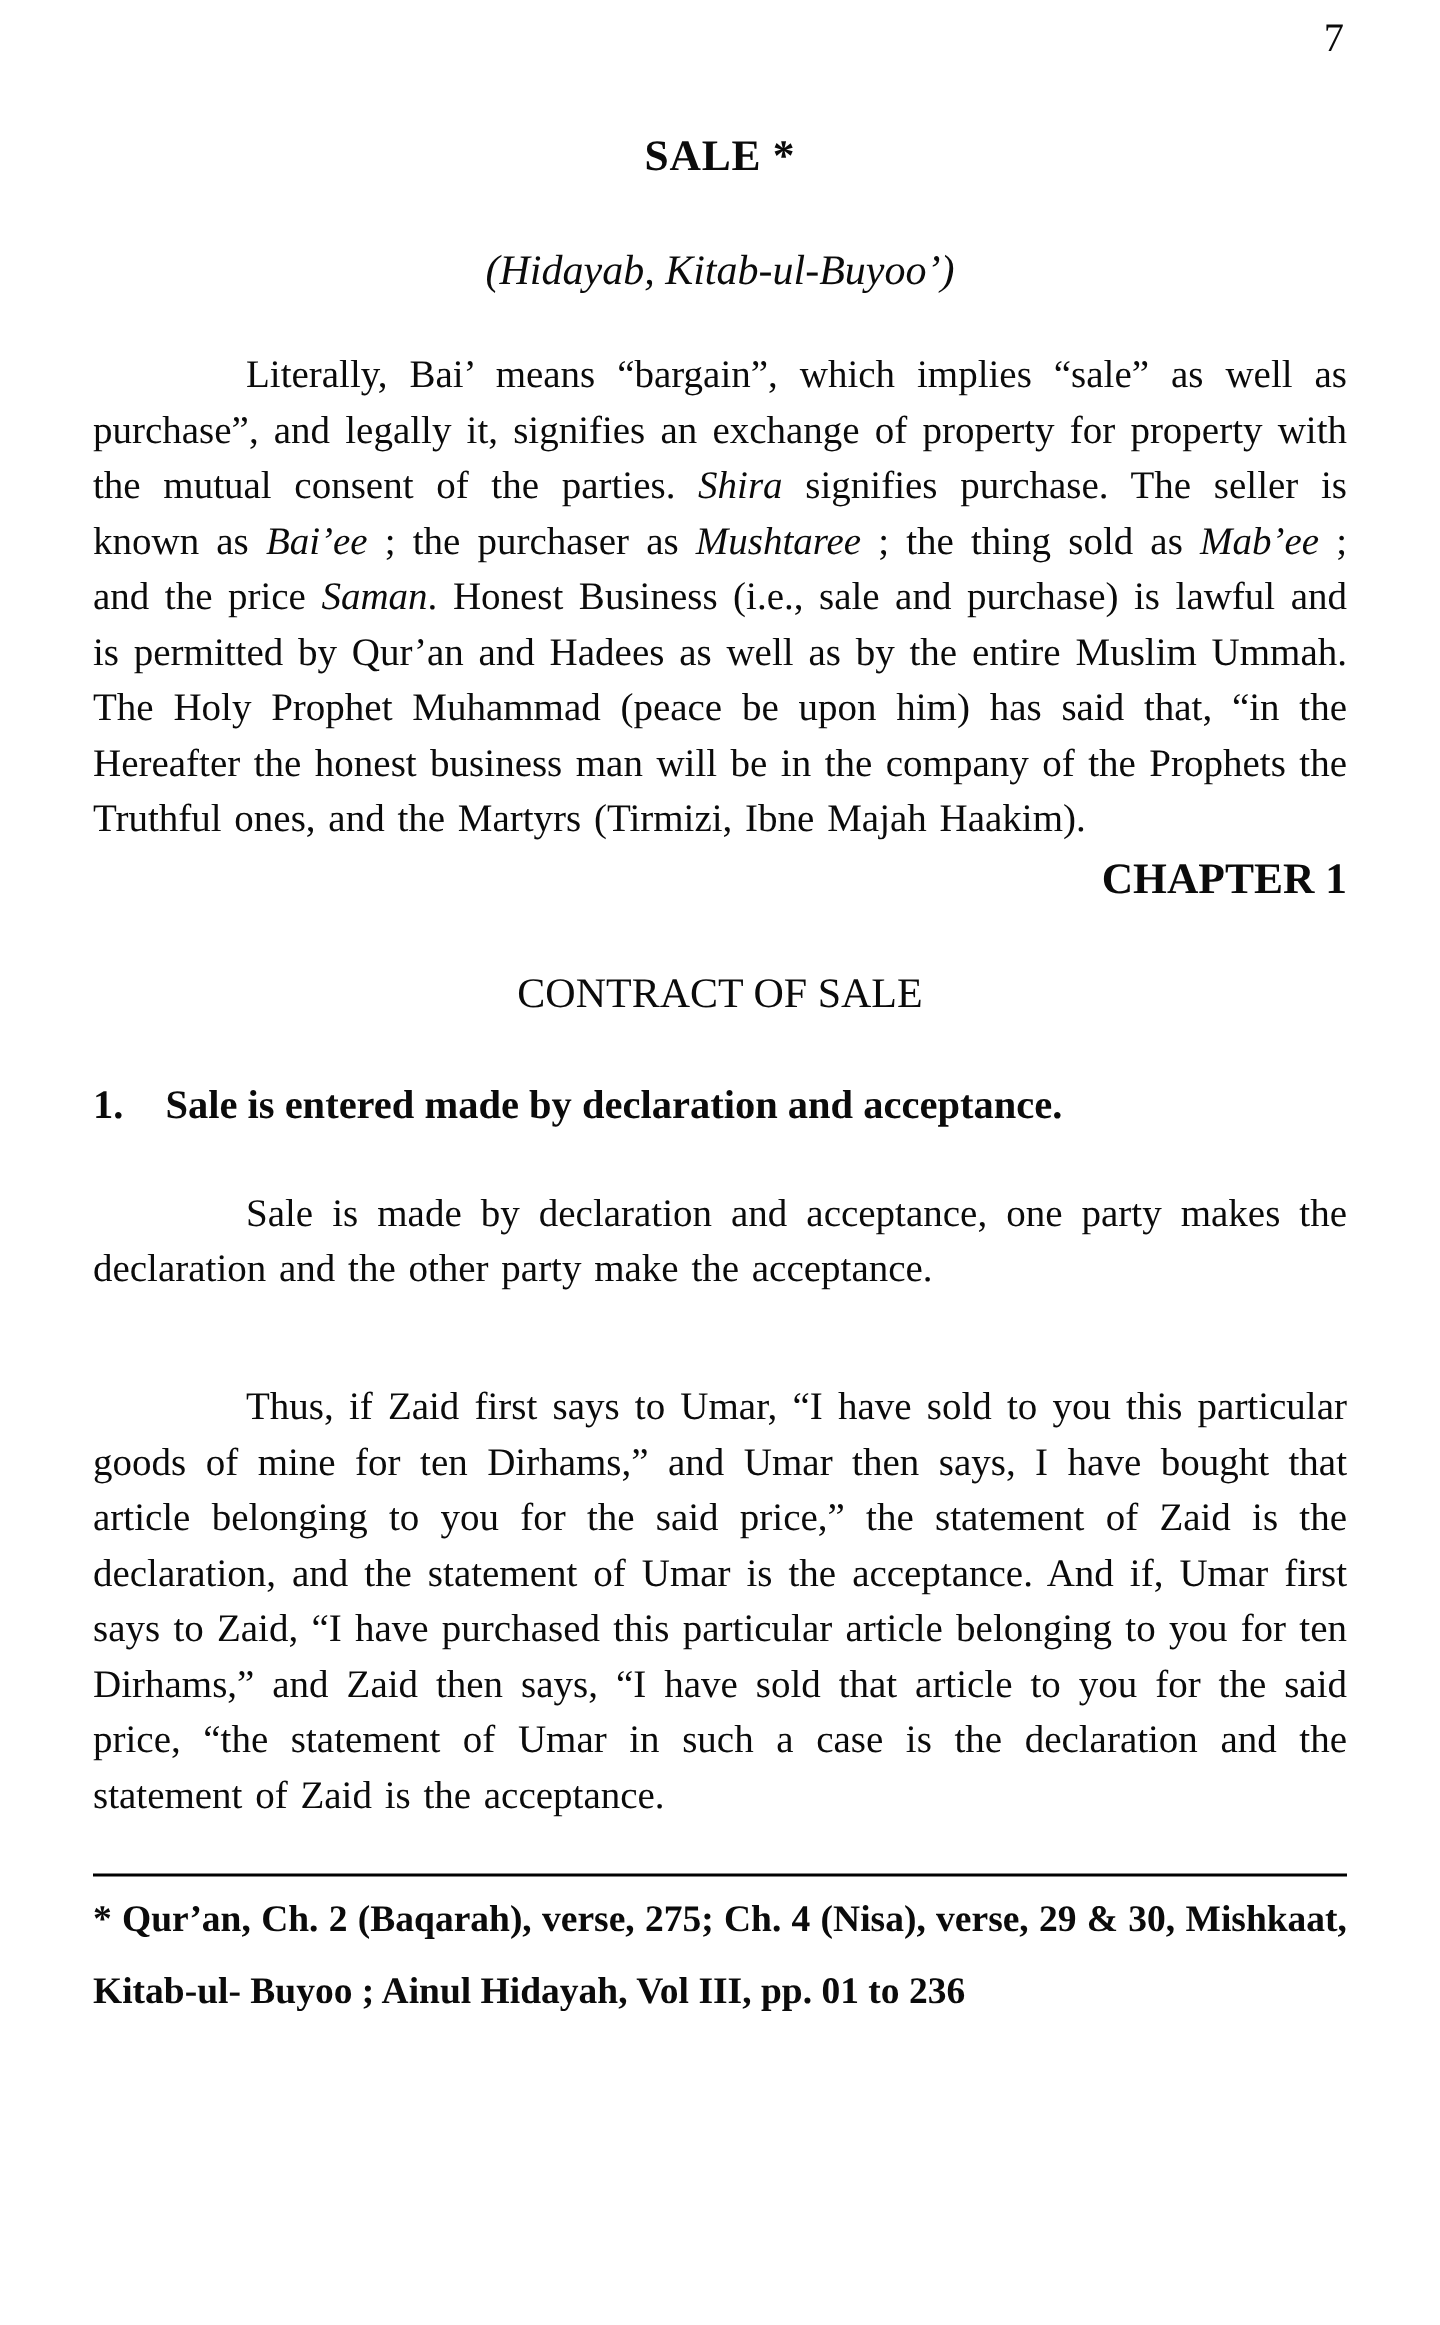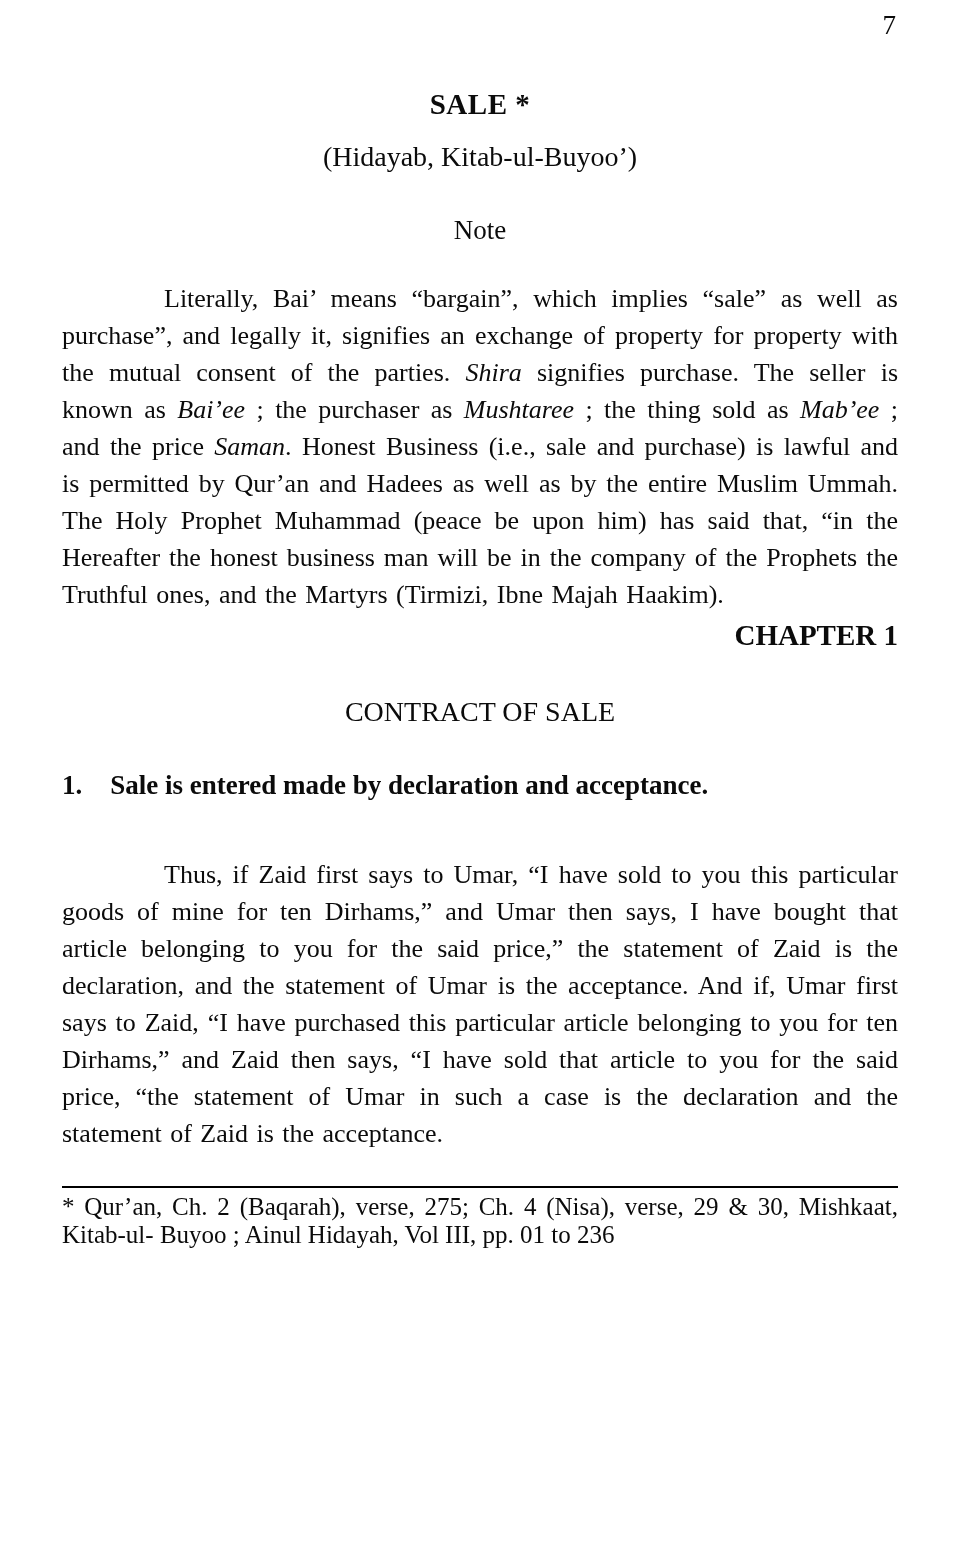--- a/index.html
+++ b/index.html
@@ -23,22 +23,23 @@
   .content { padding: 0 62px; }
   .title {
     margin: 0;
     padding-top: 88px;
     text-align: center;
     font-size: 29px;
     font-weight: bold;
     letter-spacing: 0.5px;
   }
   .subtitle {
-    margin-top: 20px;
+    margin-top: 44px;
     text-align: center;
+    font-style: italic;
     font-size: 28px;
   }
   .note-label {
     margin-top: 42px;
     text-align: center;
     font-size: 27px;
   }
   .para {
     margin: 0;
     font-size: 26px;
@@ -69,49 +70,49 @@
   .sec-p2 { margin-top: 55px; }
   .footnote { margin-top: 34px; }
   .footnote-rule {
     border: none;
     border-top: 2px solid #000;
     margin: 0 0 5px 0;
   }
   .footnote-text {
     margin: 0;
     font-size: 25px;
-    line-height: 28px;
-    font-weight: normal;
+    line-height: 48px;
+    font-weight: bold;
     text-align: justify;
   }
   em { font-style: italic; }
 </style>
 </head>
 <body>
 
 <div class="page">
 
   <div class="page-number">7</div>
 
   <div class="content">
 
     <h1 class="title">SALE *</h1>
 
     <div class="subtitle">(Hidayab, Kitab-ul-Buyoo’)</div>
 
-    <div class="note-label">Note</div>
 
     <p class="para indent note-para"><span>Literally, Bai’ means “bargain”, which implies “sale” as well as purchase”, and legally it, signifies an exchange of property for property with the mutual consent of the parties. </span><em>Shira</em><span> signifies purchase. The seller is known as </span><em>Bai’ee</em><span> ; the purchaser as </span><em>Mushtaree</em><span> ; the thing sold as </span><em>Mab’ee</em><span> ; and the price </span><em>Saman</em><span>. Honest Business (i.e., sale and purchase) is lawful and is permitted by Qur’an and Hadees as well as by the entire Muslim Ummah. The Holy Prophet Muhammad (peace be upon him) has said that, “in the Hereafter the honest business man will be in the company of the Prophets the Truthful ones, and the Martyrs (Tirmizi, Ibne Majah Haakim).</span></p>
 
     <h2 class="chapter-title">CHAPTER 1</h2>
 
     <div class="chapter-subtitle">CONTRACT OF SALE</div>
 
     <h3 class="section-heading"><span class="sec-num">1.</span><span>Sale is entered made by declaration and acceptance.</span></h3>
 
+    <p class="para indent sec-p1">Sale is made by declaration and acceptance, one party makes the declaration and the other party make the acceptance.</p>
 
     <p class="para indent sec-p2">Thus, if Zaid first says to Umar, “I have sold to you this particular goods of mine for ten Dirhams,” and Umar then says, I have bought that article belonging to you for the said price,” the statement of Zaid is the declaration, and the statement of Umar is the acceptance. And if, Umar first says to Zaid, “I have purchased this particular article belonging to you for ten Dirhams,” and Zaid then says, “I have sold that article to you for the said price, “the statement of Umar in such a case is the declaration and the statement of Zaid is the acceptance.</p>
 
     <div class="footnote">
       <hr class="footnote-rule">
       <p class="footnote-text">* Qur’an, Ch. 2 (Baqarah), verse, 275; Ch. 4 (Nisa), verse, 29 &amp; 30, Mishkaat, Kitab-ul- Buyoo ; Ainul Hidayah, Vol III, pp. 01 to 236</p>
     </div>
 
   </div>
 </div>

